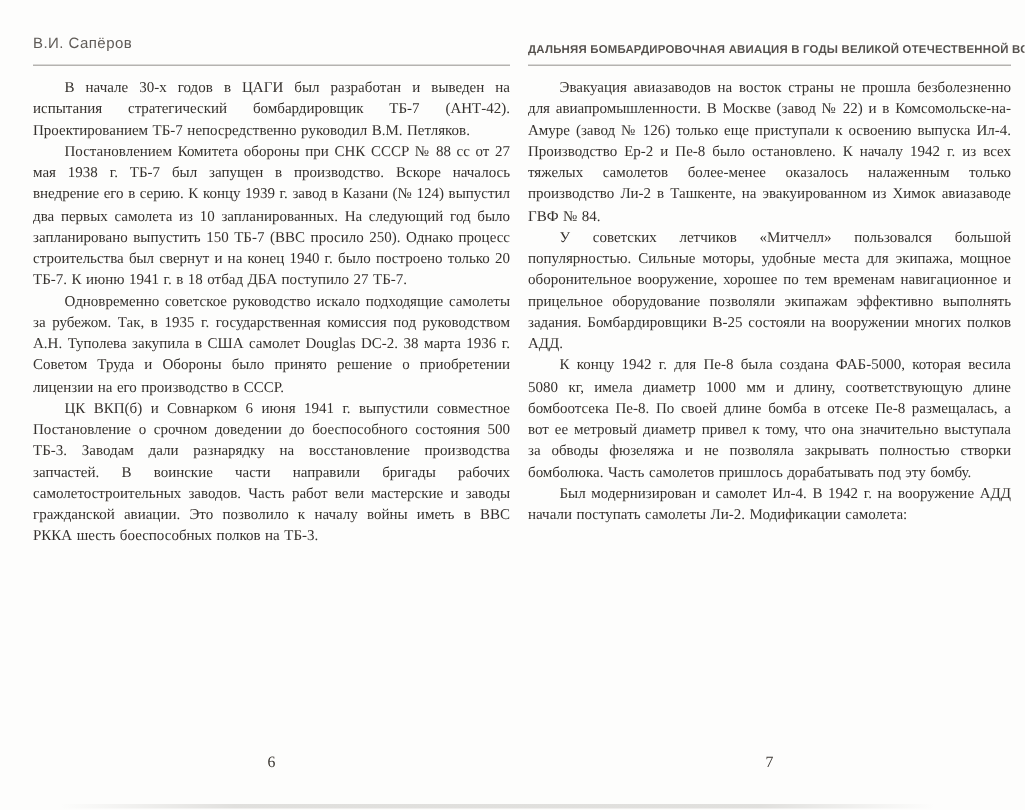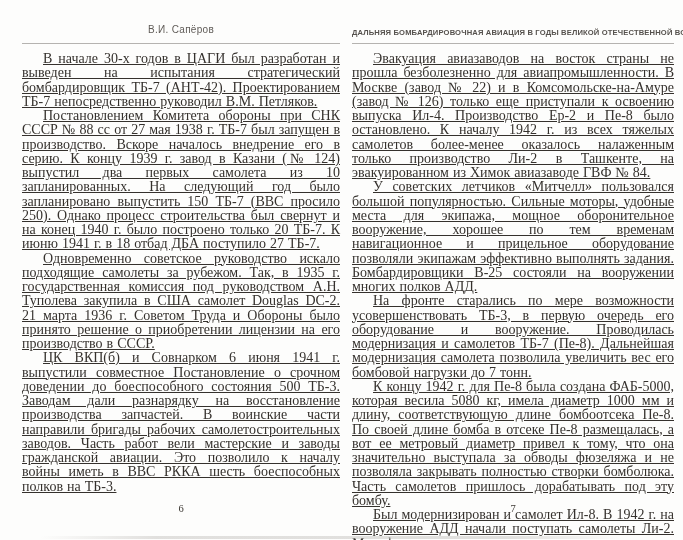--- a/index.html
+++ b/index.html
@@ -19,21 +19,20 @@
     position: absolute;
     top: 0;
   }
   .page-left  { left: 22px;  width: 318px; height: 540px; }
   .page-right { left: 352px; width: 322px; height: 540px; }
 
   .running-head {
     position: absolute;
     left: 0;
     right: 0;
-    text-align: center;
     color: #5f5b57;
   }
   .running-head-author {
     top: 24px;
     font-family: "Liberation Sans", sans-serif;
     font-size: 10px;
     letter-spacing: 0.3px;
   }
   .running-head-title {
     top: 28px;
@@ -50,23 +49,22 @@
     right: 0;
     top: 43px;
     border-top: 1px solid #b5b3b0;
     height: 0;
   }
   .page-body {
     position: absolute;
     left: 0;
     right: 0;
     top: 52px;
-    font-size: 14px;
+    font-size: 10px;
     line-height: 14.25px;
-    text-decoration: underline;
   }
   .page-body p {
     margin: 0;
     text-align: justify;
     text-indent: 21px;
     word-spacing: 0.5px;
   }
   .page-number {
     position: absolute;
     left: 0;
@@ -89,35 +87,34 @@
 </head>
 <body>
 
 <section class="page page-left">
   <div class="running-head running-head-author">В.И. Сапёров</div>
   <div class="head-rule"></div>
 
   <div class="page-body">
     <p>В начале 30-х годов в ЦАГИ был разработан и выведен на испытания стратегический бомбардировщик ТБ-7 (АНТ-42). Проектированием ТБ-7 непосредственно руководил В.М. Петляков.</p>
     <p>Постановлением Комитета обороны при СНК СССР № 88 сс от 27 мая 1938 г. ТБ-7 был запущен в производство. Вскоре началось внедрение его в серию. К концу 1939 г. завод в Казани (№ 124) выпустил два первых самолета из 10 запланированных. На следующий год было запланировано выпустить 150 ТБ-7 (ВВС просило 250). Однако процесс строительства был свернут и на конец 1940 г. было построено только 20 ТБ-7. К июню 1941 г. в 18 отбад ДБА поступило 27 ТБ-7.</p>
-    <p>Одновременно советское руководство искало подходящие самолеты за рубежом. Так, в 1935 г. государственная комиссия под руководством А.Н. Туполева закупила в США самолет Douglas DC-2. 21 марта 1936 г. Советом Труда и Обороны было принято решение о приобретении лицензии на его производство в СССР.</p>
+    <p>Одновременно советское руководство искало подходящие самолеты за рубежом. Так, в 1935 г. государственная комиссия под руководством А.Н. Туполева закупила в США самолет Douglas DC-2. 38 марта 1936 г. Советом Труда и Обороны было принято решение о приобретении лицензии на его производство в СССР.</p>
     <p>ЦК ВКП(б) и Совнарком 6 июня 1941 г. выпустили совместное Постановление о срочном доведении до боеспособного состояния 500 ТБ-3. Заводам дали разнарядку на восстановление производства запчастей. В воинские части направили бригады рабочих самолетостроительных заводов. Часть работ вели мастерские и заводы гражданской авиации. Это позволило к началу войны иметь в ВВС РККА шесть боеспособных полков на ТБ-3.</p>
   </div>
 
   <div class="page-number">6</div>
 </section>
 
 <section class="page page-right">
   <div class="running-head running-head-title">ДАЛЬНЯЯ БОМБАРДИРОВОЧНАЯ АВИАЦИЯ В ГОДЫ ВЕЛИКОЙ ОТЕЧЕСТВЕННОЙ ВОЙНЫ</div>
   <div class="head-rule"></div>
 
   <div class="page-body">
     <p>Эвакуация авиазаводов на восток страны не прошла безболезненно для авиапромышленности. В Москве (завод № 22) и в Комсомольске-на-Амуре (завод № 126) только еще приступали к освоению выпуска Ил-4. Производство Ер-2 и Пе-8 было остановлено. К началу 1942 г. из всех тяжелых самолетов более-менее оказалось налаженным только производство Ли-2 в Ташкенте, на эвакуированном из Химок авиазаводе ГВФ № 84.</p>
     <p>У советских летчиков «Митчелл» пользовался большой популярностью. Сильные моторы, удобные места для экипажа, мощное оборонительное вооружение, хорошее по тем временам навигационное и прицельное оборудование позволяли экипажам эффективно выполнять задания. Бомбардировщики В-25 состояли на вооружении многих полков АДД.</p>
-    <p>На фронте старались по мере возможности усовершенствовать ТБ-3, в первую очередь его оборудование и вооружение. Проводилась модернизация и самолетов ТБ-7 (Пе-8). Дальнейшая модернизация самолета позволила увеличить вес его бомбовой нагрузки до 7 тонн.</p>
     <p>К концу 1942 г. для Пе-8 была создана ФАБ-5000, которая весила 5080 кг, имела диаметр 1000 мм и длину, соответствующую длине бомбоотсека Пе-8. По своей длине бомба в отсеке Пе-8 размещалась, а вот ее метровый диаметр привел к тому, что она значительно выступала за обводы фюзеляжа и не позволяла закрывать полностью створки бомболюка. Часть самолетов пришлось дорабатывать под эту бомбу.</p>
-    <p>Был модернизирован и самолет Ил-8. В 1942 г. на вооружение АДД начали поступать самолеты Ли-2. Модификации самолета:</p>
+    <p>Был модернизирован и самолет Ил-4. В 1942 г. на вооружение АДД начали поступать самолеты Ли-2. Модификации самолета:</p>
   </div>
 
   <div class="page-number">7</div>
 </section>
 
 <div class="scan-bottom-edge"></div>
 
 </body></html>

